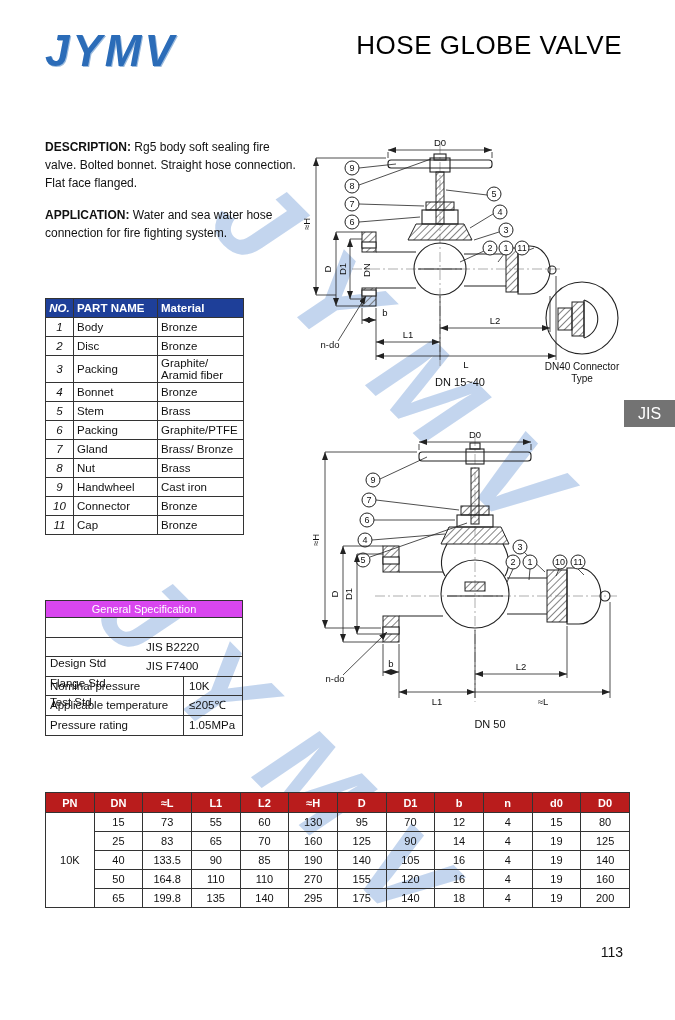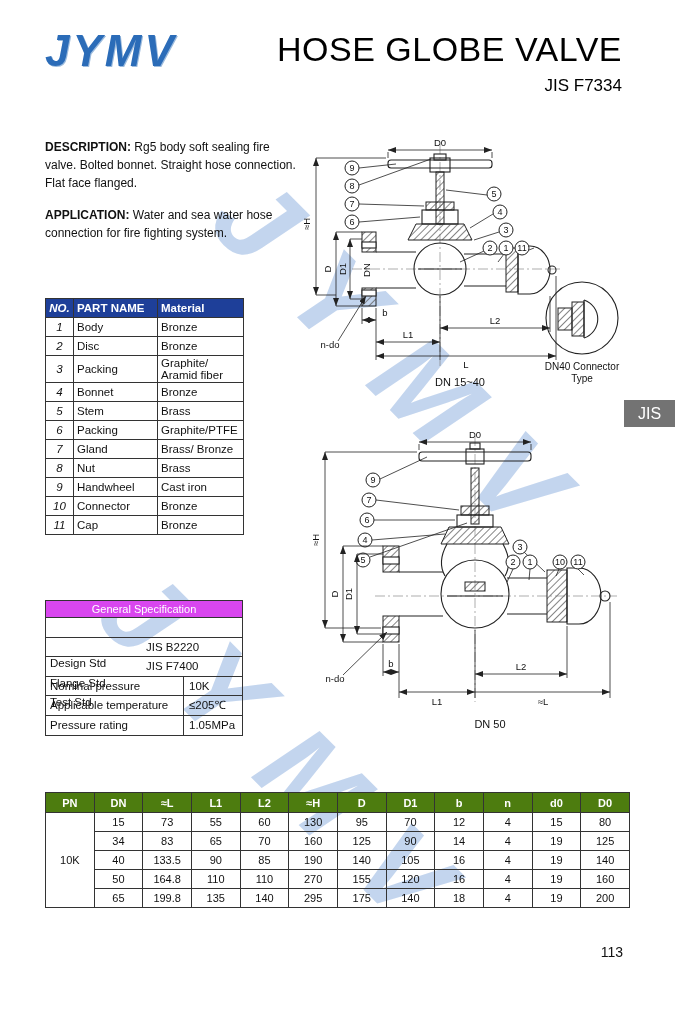--- a/index.html
+++ b/index.html
@@ -14,21 +14,21 @@
     transform-origin:0 0; white-space:nowrap; pointer-events:none; }
   .wm1 { left:282px; top:148px; }
   .wm2 { left:168px; top:540px; }
 
   .content { position:absolute; inset:0; z-index:1; }
 
   
   .logo { position:absolute; left:45px; top:26px; font-size:44px; font-weight:bold; font-style:italic;
     color:#2b6cb8; letter-spacing:3px; text-shadow:1px 1px 0 #9cbbdd; }
   .titles { position:absolute; top:30px; right:53px; text-align:right; }
-  .title { font-size:34px; letter-spacing:0.5px; color:#000; }
+  .title { font-size:26px; letter-spacing:0.5px; color:#000; }
   .subtitle { font-size:17px; margin-top:7px; color:#000; }
 
   
   .para { position:absolute; left:45px; width:252px; font-size:12px; line-height:1.5; }
   .desc { top:138px; }
   .app  { top:206px; }
   .para b { font-weight:bold; }
 
   
   table { border-collapse:collapse; }
@@ -46,21 +46,21 @@
   .spec-row { display:flex; border-bottom:1px solid #333; height:19.5px; line-height:19.5px; }
   .spec-row:last-child { border-bottom:none; }
   .spec-row .lbl { border-right:1px solid #333; padding-left:4px; }
   .spec-row.w1 .lbl { width:95px;margin-top:36px; }
   .spec-row.w2 .lbl { width:138px; }
   .spec-row .val { flex:1; padding-left:5px; }
 
   
   .dims { position:absolute; left:45px; top:792px; width:585px; font-size:11px; table-layout:fixed; text-align:center; }
   .dims th, .dims td { border:1px solid #333; height:19px; padding:0 1px; }
-  .dims th { background:#4d7c0f; color:#fff; font-weight:bold; height:20px; }
+  .dims th { background:#b91c1c; color:#fff; font-weight:bold; height:20px; }
   .dims .pn { vertical-align:middle; }
 
   
   .jis-tab { position:absolute; left:624px; top:400px; width:51px; height:27px; background:#737373;
     color:#fff; font-size:16px; display:flex; align-items:center; justify-content:center; }
   .pageno { position:absolute; right:52px; top:944px; font-size:14px; }
 
   
   svg { position:absolute; overflow:visible; }
   #drawing1 { left:300px; top:138px; }
@@ -84,21 +84,20 @@
 <div class="page">
 
   <div class="watermark wm1">JYMV</div>
   <div class="watermark wm2">JYMV</div>
 
   <div class="content">
 
     <div class="logo">JYMV</div>
     <div class="titles">
       <div class="title">HOSE GLOBE VALVE</div>
-      <div class="subtitle">JIS F7334</div>
     </div>
 
     <p class="para desc"><b>DESCRIPTION:</b> <span>Rg5 body soft sealing fire valve. Bolted bonnet. Straight hose connection. Flat face flanged.</span></p>
     <p class="para app"><b>APPLICATION:</b> <span>Water and sea water hose connection for fire fighting system.</span></p>
 
     <table class="parts">
       <thead>
         <tr>
           <th class="c-no">NO.</th>
           <th class="c-name">PART NAME</th>
@@ -466,21 +465,21 @@
           <td>60</td>
           <td>130</td>
           <td>95</td>
           <td>70</td>
           <td>12</td>
           <td>4</td>
           <td>15</td>
           <td>80</td>
         </tr>
         <tr>
-          <td>34</td>
+          <td>25</td>
           <td>83</td>
           <td>65</td>
           <td>70</td>
           <td>160</td>
           <td>125</td>
           <td>90</td>
           <td>14</td>
           <td>4</td>
           <td>19</td>
           <td>125</td>

